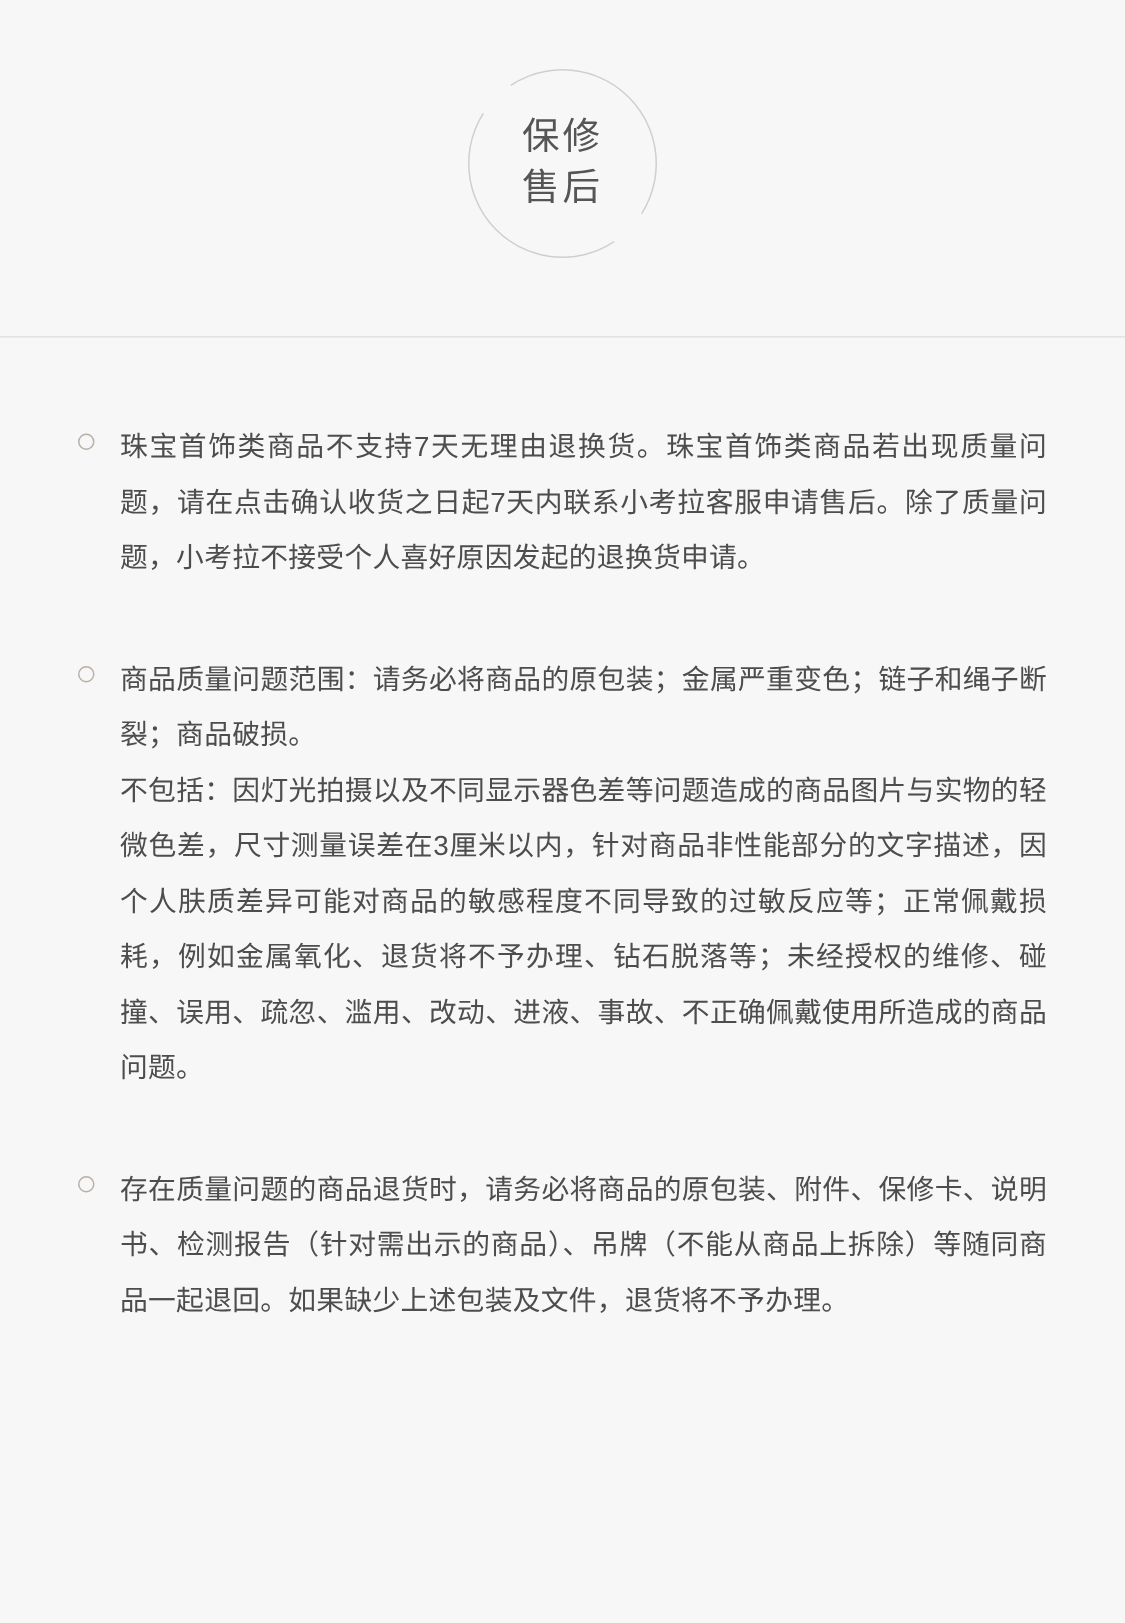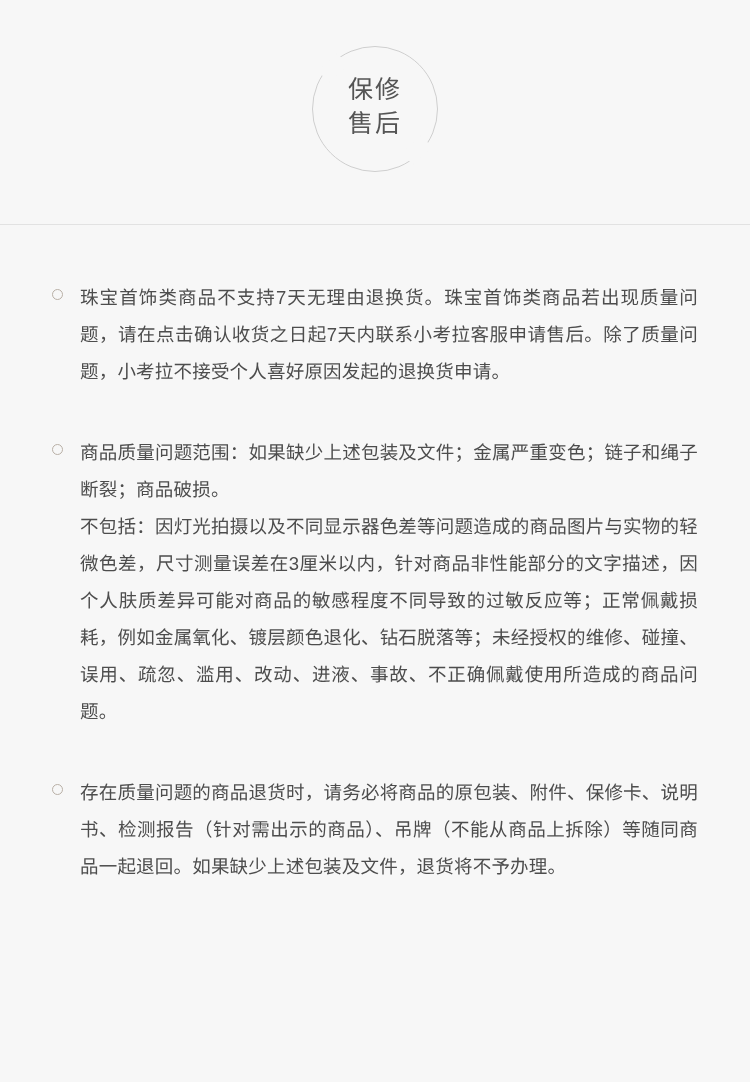--- a/index.html
+++ b/index.html
@@ -66,21 +66,21 @@
     right: 8px;
     transform: rotate(-42deg);
   }
   .badge-title {
     position: relative;
     font-size: 25px;
     line-height: 34px;
     letter-spacing: 2px;
     color: #555555;
     text-align: center;
-    font-family: Liberation Mono, monospace;
+    font-family: Liberation Serif, serif;
     font-weight: 400;
   }
 
   
   .divider {
     margin-top: 52px;
     height: 1px;
     width: 100%;
     background: #e2e2e2;
   }
@@ -142,22 +142,22 @@
 
   <div class="content">
 
     <div class="clause">
       <span class="bullet"></span>
       <p>珠宝首饰类商品不支持7天无理由退换货。珠宝首饰类商品若出现质量问题，请在点击确认收货之日起7天内联系小考拉客服申请售后。除了质量问题，小考拉不接受个人喜好原因发起的退换货申请。</p>
     </div>
 
     <div class="clause">
       <span class="bullet"></span>
-      <p>商品质量问题范围：如果缺少上述包装及文件；金属严重变色；链子和绳子断裂；商品破损。</p>
-      <p>不包括：因灯光拍摄以及不同显示器色差等问题造成的商品图片与实物的轻微色差，尺寸测量误差在3厘米以内，针对商品非性能部分的文字描述，因个人肤质差异可能对商品的敏感程度不同导致的过敏反应等；正常佩戴损耗，例如金属氧化、镀层颜色退化、钻石脱落等；未经授权的维修、碰撞、误用、疏忽、滥用、改动、进液、事故、不正确佩戴使用所造成的商品问题。</p>
+      <p>商品质量问题范围：请务必将商品的原包装；金属严重变色；链子和绳子断裂；商品破损。</p>
+      <p>不包括：因灯光拍摄以及不同显示器色差等问题造成的商品图片与实物的轻微色差，尺寸测量误差在3厘米以内，针对商品非性能部分的文字描述，因个人肤质差异可能对商品的敏感程度不同导致的过敏反应等；正常佩戴损耗，例如金属氧化、退货将不予办理、钻石脱落等；未经授权的维修、碰撞、误用、疏忽、滥用、改动、进液、事故、不正确佩戴使用所造成的商品问题。</p>
     </div>
 
     <div class="clause">
       <span class="bullet"></span>
       <p>存在质量问题的商品退货时，请务必将商品的原包装、附件、保修卡、说明书、检测报告（针对需出示的商品）、吊牌（不能从商品上拆除）等随同商品一起退回。如果缺少上述包装及文件，退货将不予办理。</p>
     </div>
 
   </div>
 </div>
 

